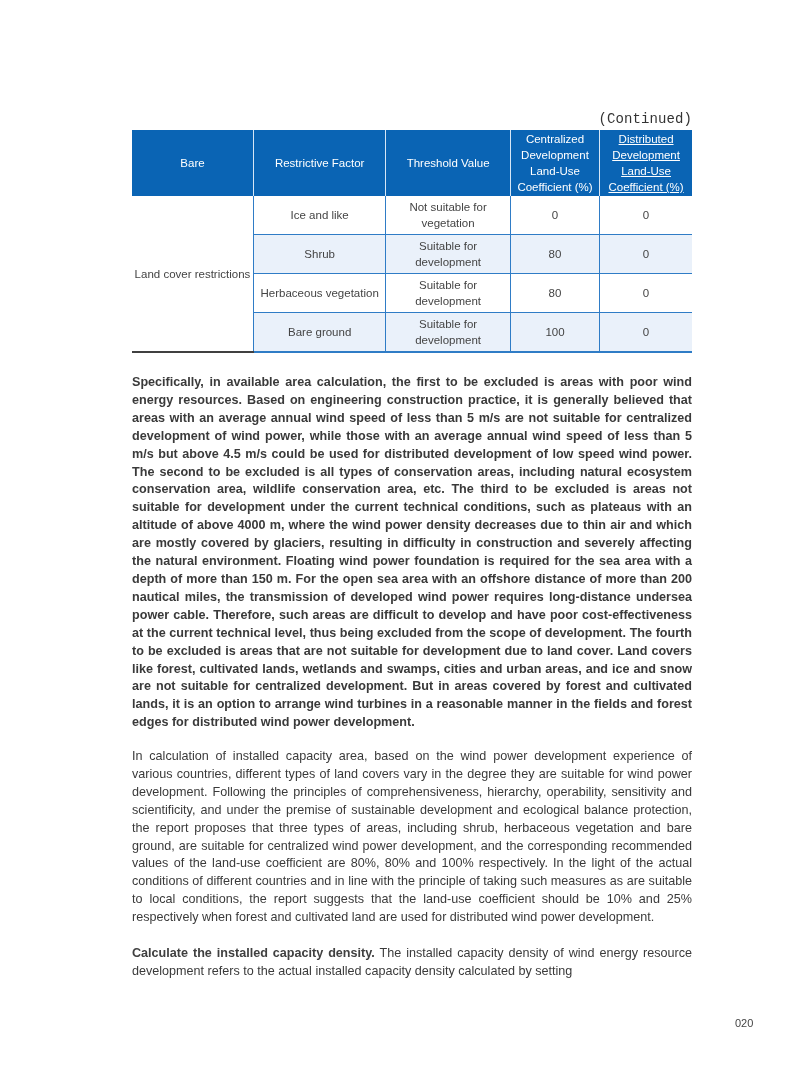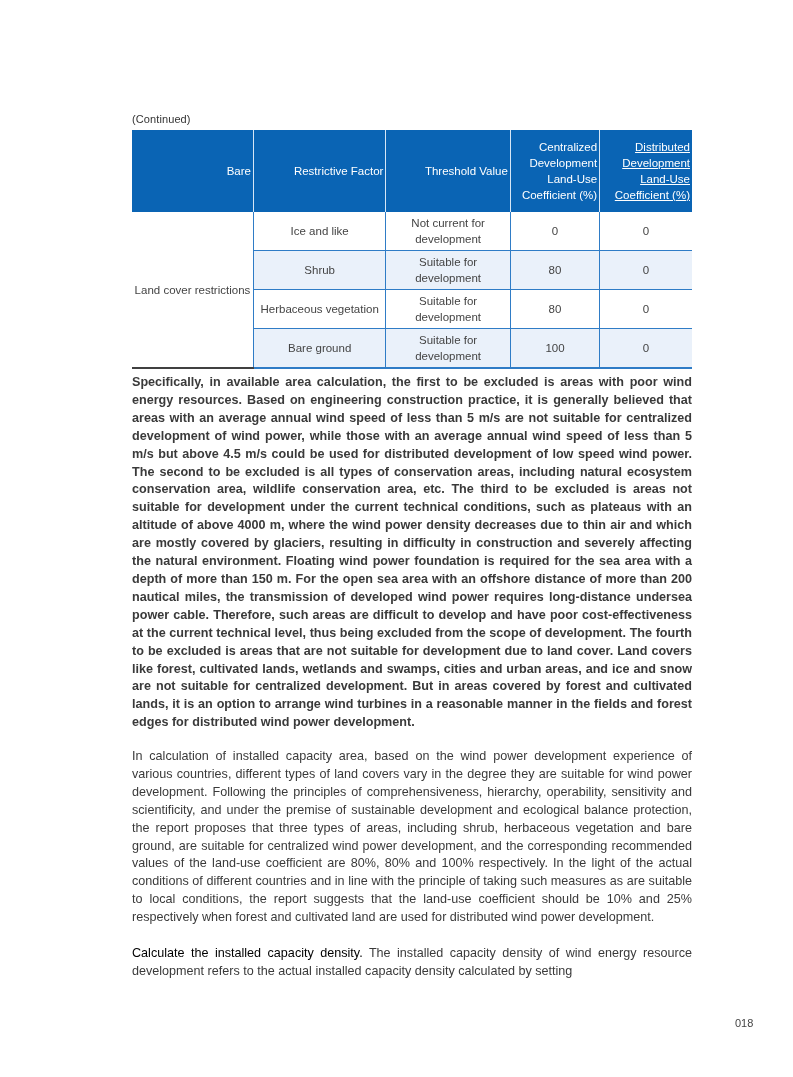--- a/index.html
+++ b/index.html
@@ -15,41 +15,42 @@
       color: #333333;
       overflow: hidden;
     }
     .page {
       position: absolute;
       left: 132px;
       top: 112px;
       width: 560px;
     }
     .continued {
-      text-align: left;
-      font-size: 11px;
+      text-align: right;
+      font-size: 14px;
       color: #333;
       height: 18px;
       line-height: 14px;
       letter-spacing: 0.1px;
+      font-family: Liberation Mono, monospace;
     }
     table.data-table {
       width: 560px;
       border-collapse: collapse;
       table-layout: fixed;
       font-size: 11.5px;
       color: #444;
     }
     table.data-table th {
       background: #0a64b4;
       color: #ffffff;
       font-weight: normal;
-      text-align: right;
+      text-align: center;
       vertical-align: middle;
-      padding: 8px 2px;
+      padding: 0 2px;
       height: 66px;
       line-height: 16px;
       border-left: 1px solid #d6e6f6;
       border-right: 1px solid #d6e6f6;
     }
     table.data-table th:first-child { border-left: none; }
     table.data-table th:last-child { border-right: none; text-decoration: underline; }
     table.data-table td {
       text-align: center;
       vertical-align: middle;
@@ -86,22 +87,22 @@
       font-size: 12.6px;
       line-height: 17.9px;
       color: #3a3a3a;
       text-align: justify;
       margin: 0;
     }
     .p1 { top: 374px; font-weight: bold; }
     .p2 { top: 748px; }
     .p3 { top: 945px; }
     .bold-lead {
-      font-weight: normal;
-      color: #000000;
+      font-weight: bold;
+      color: #404040;
     }
     .page-number {
       position: absolute;
       left: 735px;
       top: 1017px;
       font-size: 11px;
       color: #444;
     }
   </style>
 </head>
@@ -123,21 +124,21 @@
         <th>Restrictive Factor</th>
         <th>Threshold Value</th>
         <th>Centralized Development Land-Use Coefficient (%)</th>
         <th>Distributed Development Land-Use Coefficient (%)</th>
       </tr>
     </thead>
     <tbody>
       <tr class="first">
         <td class="type-cell" rowspan="4">Land cover restrictions</td>
         <td>Ice and like</td>
-        <td>Not current for development</td>
+        <td>Not suitable for vegetation</td>
         <td>0</td>
         <td>0</td>
       </tr>
       <tr class="alt">
         <td>Shrub</td>
         <td>Suitable for development</td>
         <td>80</td>
         <td>0</td>
       </tr>
       <tr>
@@ -155,13 +156,13 @@
     </tbody>
   </table>
 </div>
 
 <p class="body-text p1">Specifically, in available area calculation, the first to be excluded is areas with poor wind energy resources. Based on engineering construction practice, it is generally believed that areas with an average annual wind speed of less than 5 m/s are not suitable for centralized development of wind power, while those with an average annual wind speed of less than 5 m/s but above 4.5 m/s could be used for distributed development of low speed wind power. The second to be excluded is all types of conservation areas, including natural ecosystem conservation area, wildlife conservation area, etc. The third to be excluded is areas not suitable for development under the current technical conditions, such as plateaus with an altitude of above 4000 m, where the wind power density decreases due to thin air and which are mostly covered by glaciers, resulting in difficulty in construction and severely affecting the natural environment. Floating wind power foundation is required for the sea area with a depth of more than 150 m. For the open sea area with an offshore distance of more than 200 nautical miles, the transmission of developed wind power requires long-distance undersea power cable. Therefore, such areas are difficult to develop and have poor cost-effectiveness at the current technical level, thus being excluded from the scope of development. The fourth to be excluded is areas that are not suitable for development due to land cover. Land covers like forest, cultivated lands, wetlands and swamps, cities and urban areas, and ice and snow are not suitable for centralized development. But in areas covered by forest and cultivated lands, it is an option to arrange wind turbines in a reasonable manner in the fields and forest edges for distributed wind power development.</p>
 
 <p class="body-text p2">In calculation of installed capacity area, based on the wind power development experience of various countries, different types of land covers vary in the degree they are suitable for wind power development. Following the principles of comprehensiveness, hierarchy, operability, sensitivity and scientificity, and under the premise of sustainable development and ecological balance protection, the report proposes that three types of areas, including shrub, herbaceous vegetation and bare ground, are suitable for centralized wind power development, and the corresponding recommended values of the land-use coefficient are 80%, 80% and 100% respectively. In the light of the actual conditions of different countries and in line with the principle of taking such measures as are suitable to local conditions, the report suggests that the land-use coefficient should be 10% and 25% respectively when forest and cultivated land are used for distributed wind power development.</p>
 
 <p class="body-text p3"><span class="bold-lead">Calculate the installed capacity density.</span><span> The installed capacity density of wind energy resource development refers to the actual installed capacity density calculated by setting</span></p>
 
-<div class="page-number">018</div>
+<div class="page-number">020</div>
 
 </body></html>

